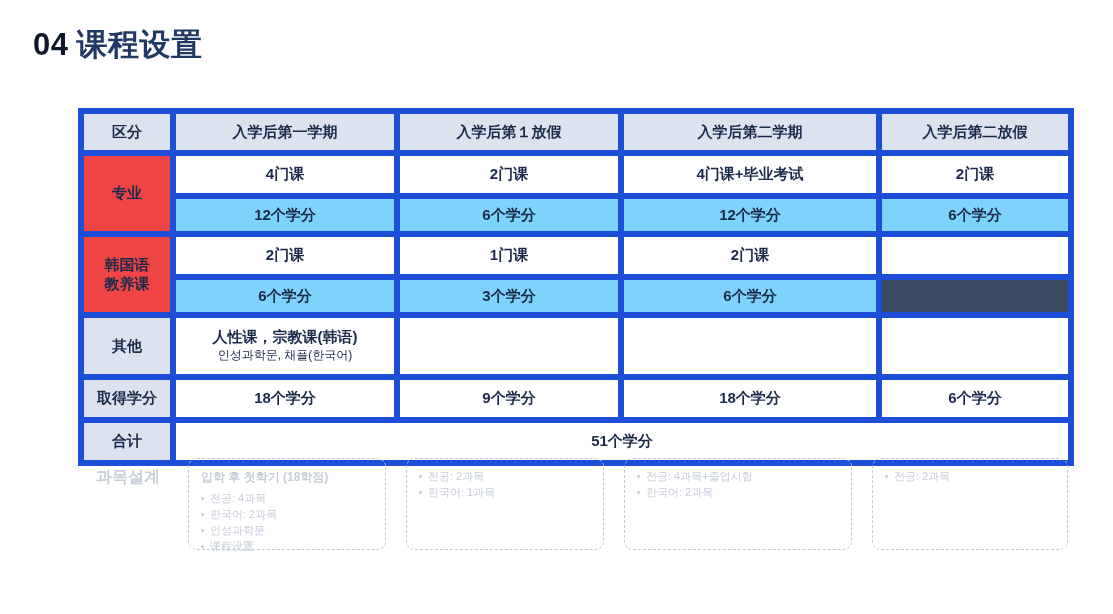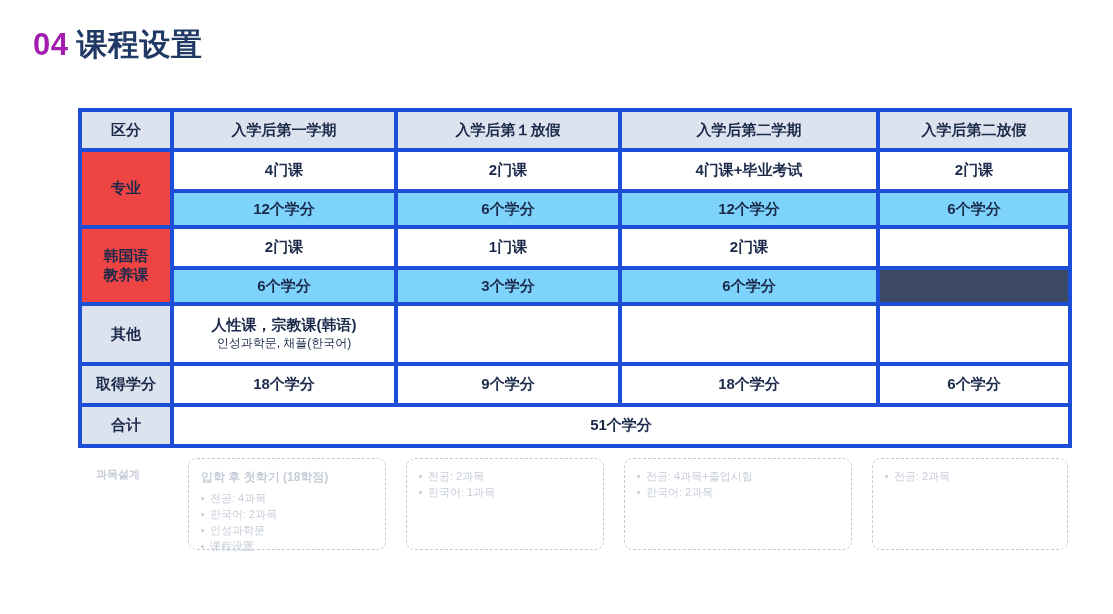--- a/index.html
+++ b/index.html
@@ -21,39 +21,39 @@
     position: absolute;
     left: 33px;
     top: 24px;
     font-size: 31px;
     font-weight: bold;
     color: #1f3864;
     letter-spacing: 0.5px;
     white-space: nowrap;
   }
   .page-title .num {
-    color: #a21caf;
+    color: #0f172a;
     margin-right: 8px;
   }
 
   
   .table-wrap {
     position: absolute;
     left: 78px;
     top: 108px;
     width: 990px;
   }
   table.curriculum {
     border-collapse: collapse;
     table-layout: fixed;
     width: 990px;
   }
   table.curriculum td,
   table.curriculum th {
-    border: 4px solid #1d4ed8;
+    border: 6px solid #1d4ed8;
     text-align: center;
     vertical-align: middle;
     font-size: 15px;
     font-weight: bold;
     color: #1b2a4a;
     padding: 0;
   }
   col.c0 { width: 92px; }
   col.c1 { width: 224px; }
   col.c2 { width: 224px; }
@@ -116,21 +116,21 @@
     position: absolute;
     left: 78px;
     top: 452px;
     width: 990px;
     height: 110px;
   }
   .notes-label {
     position: absolute;
     left: 18px;
     top: 15px;
-    font-size: 11px;
+    font-size: 16px;
     color: #c7cdd8;
     font-weight: bold;
     white-space: nowrap;
   }
   .note-box {
     position: absolute;
     top: 6px;
     height: 92px;
     border: 1.5px dashed #c3c9d4;
     border-radius: 9px;

